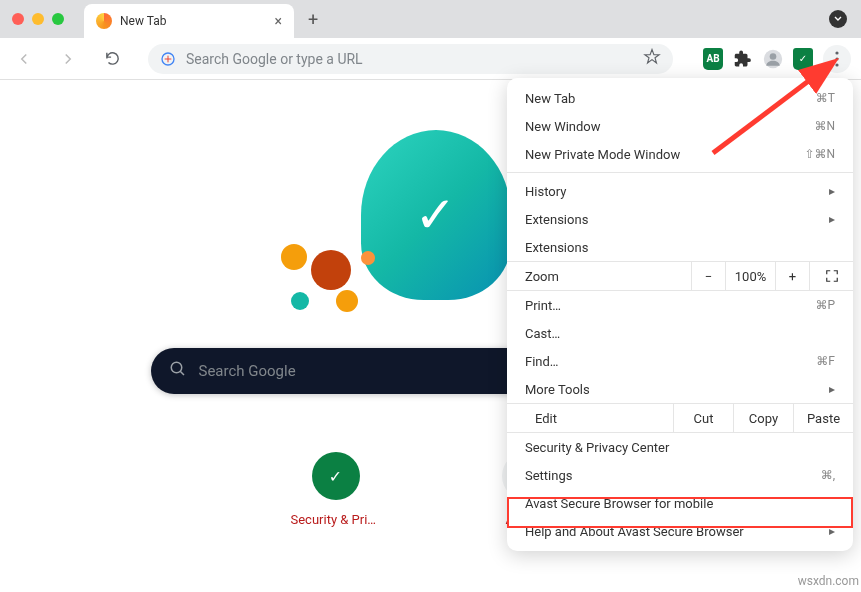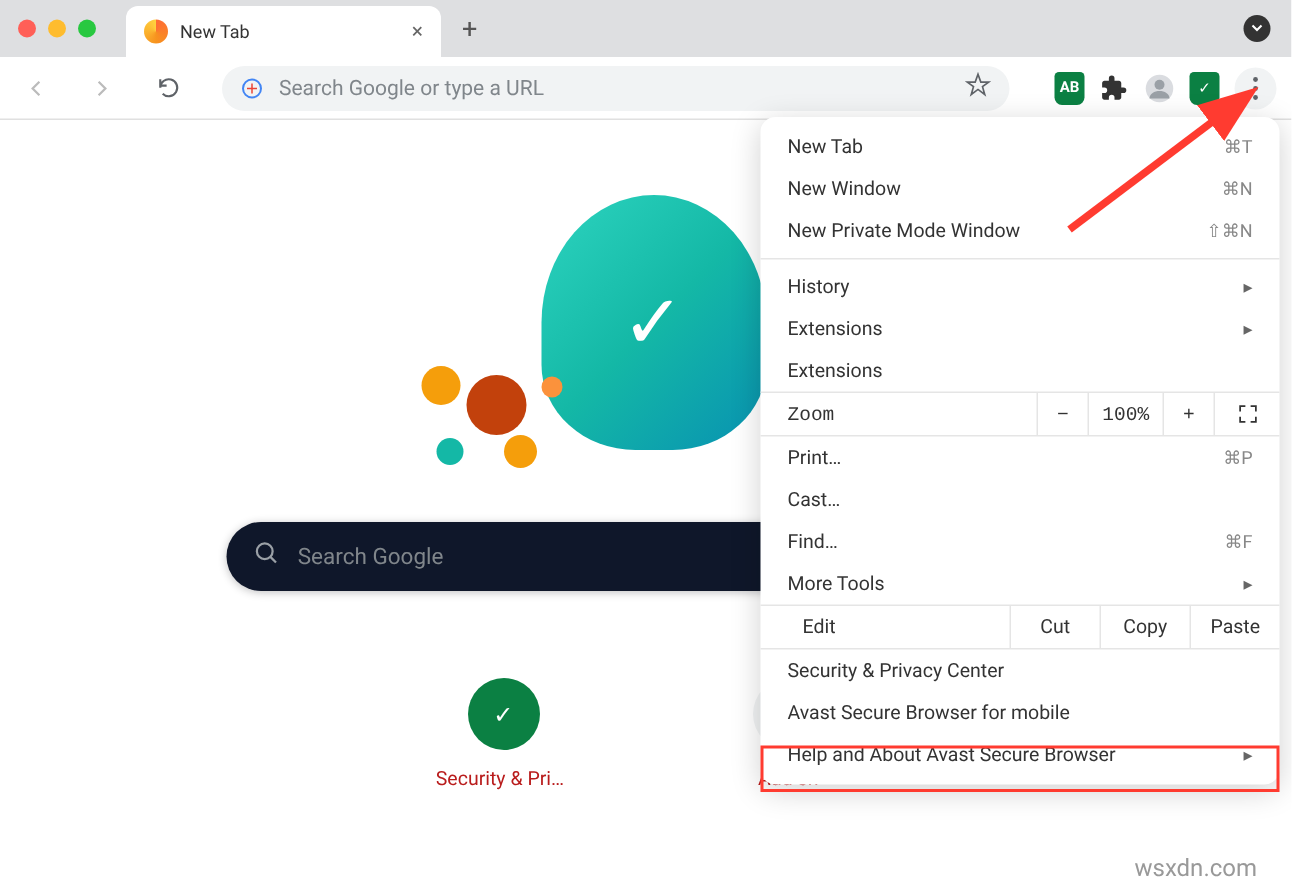--- a/index.html
+++ b/index.html
@@ -50,33 +50,33 @@
 .shortcut-circle.green { background: #0b8043; }
 .shortcut-label { font-size: 13px; color: #b91c1c; white-space: nowrap; overflow: hidden; text-overflow: ellipsis; max-width: 90px; }
 
 
 .menu { position: absolute; top: 78px; right: 8px; width: 346px; background: #fff; border-radius: 10px; box-shadow: 0 4px 20px rgba(0,0,0,0.18); padding: 6px 0; font-size: 13px; color: #333; z-index: 100; }
 .menu-item { height: 28px; display: flex; align-items: center; padding: 0 18px; justify-content: space-between; }
 .menu-item .shortcut-key { color: #888; font-size: 12px; display:flex; align-items:center; gap:2px; }
 .menu-sep { height: 1px; background: #e5e5e5; margin: 4px 0; }
 .menu-arrow { color: #666; font-size: 12px; }
 .zoom-row { display: grid; grid-template-columns: 1fr 34px 50px 34px 44px; height: 30px; align-items: center; border-top: 1px solid #e5e5e5; border-bottom: 1px solid #e5e5e5; }
-.zoom-row > div { display:flex; align-items:center; justify-content:center; height:100%;font-family:Liberation Mono, monospace; }
+.zoom-row > div { display:flex; align-items:center; justify-content:center; height:100%; }
 .zoom-row > div:first-child { justify-content:flex-start; padding-left:18px; }
 .zoom-row > div:not(:first-child) { border-left: 1px solid #e5e5e5; }
 .edit-row { display: grid; grid-template-columns: 1fr 60px 60px 60px; height: 30px; align-items: center; border-top: 1px solid #e5e5e5; border-bottom: 1px solid #e5e5e5; }
 .edit-row > div { display:flex; align-items:center; justify-content:center; height:100%; }
 .edit-row > div:first-child { justify-content:flex-start; padding-left:28px; }
 .edit-row > div:not(:first-child) { border-left: 1px solid #e5e5e5; }
 .highlight-box { position: absolute; border: 2.5px solid #ff3b30; pointer-events: none; z-index: 101; }
 
 
 .arrow { position: absolute; top: 58px; right: 18px; width: 140px; height: 100px; z-index: 102; pointer-events:none; }
 
-.watermark { position: absolute; bottom: 4px; right: 23px; font-size: 16px; color: #999; z-index: 200; }
+.watermark { position: absolute; bottom: 4px; right: 2px; font-size: 12px; color: #999; z-index: 200; }
 </style>
 </head>
 <body>
 
 <div class="titlebar">
   <div class="traffic-lights">
     <div class="light red"></div>
     <div class="light yellow"></div>
     <div class="light green"></div>
   </div>
@@ -247,20 +247,24 @@
   <div class="edit-row">
     <div>Edit</div>
     <div>Cut</div>
     <div>Copy</div>
     <div>Paste</div>
   </div>
   <div class="menu-item">
       <span>Security &amp; Privacy Center</span>
     </div>
   <div class="menu-item">
+      <span>Settings</span>
+      <span class="shortcut-key">⌘,</span>
+    </div>
+  <div class="menu-item">
       <span>Avast Secure Browser for mobile</span>
     </div>
   <div class="menu-item">
       <span>Help and About Avast Secure Browser</span>
       <span class="menu-arrow">▸</span>
     </div>
 </div>
 
 <div class="highlight-box" style="top: 497px; right: 8px; width: 346px; height: 31px;"></div>
 

